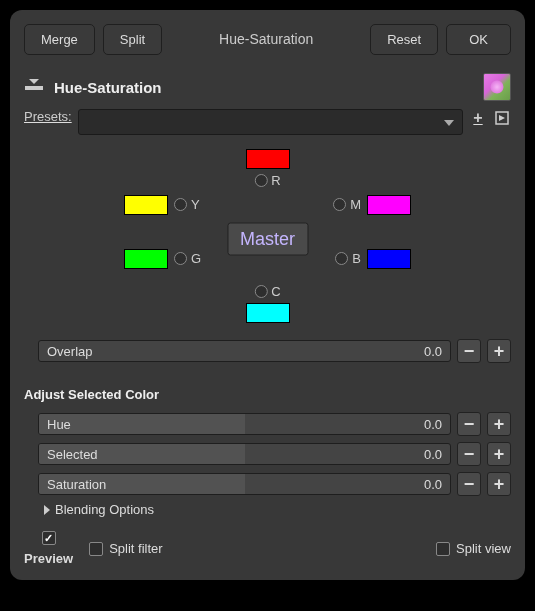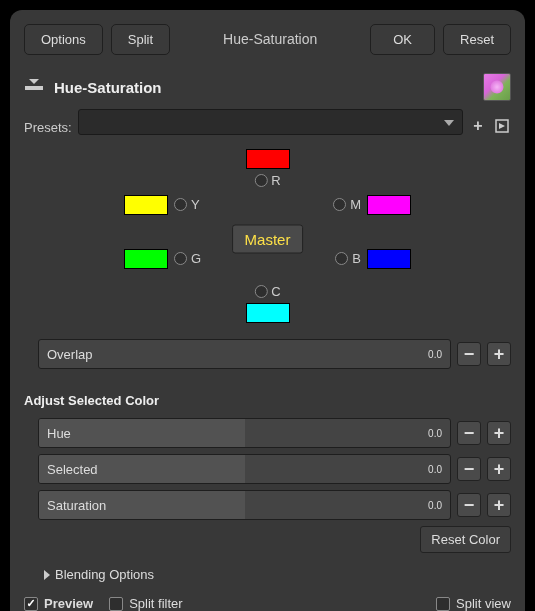--- a/index.html
+++ b/index.html
@@ -9,59 +9,59 @@
 .tbtn { flex: 0 0 auto; background: #3a3a3a; border: 1px solid #1f1f1f; border-radius: 5px; padding: 7px 16px; color: #ddd; font-size: 13px; cursor: pointer; text-align: center; }
 .ttitle { flex: 1; text-align: center; padding: 7px 0; color: #ccc; font-size: 14px; }
 .header { display: flex; align-items: center; gap: 10px; margin-bottom: 8px; }
 .header-icon { width: 20px; height: 16px; display: flex; flex-direction: column; gap: 2px; align-items: center; }
 .header-icon .tri { width: 0; height: 0; border-left: 5px solid transparent; border-right: 5px solid transparent; border-top: 5px solid #ccc; }
 .header-icon .bar { width: 18px; height: 4px; background: #ccc; }
 .header-text h1 { font-size: 15px; font-weight: bold; color: #eee; }
 .header-text .sub { font-size: 11px; color: #999; margin-top: 2px; }
 .thumb { margin-left: auto; width: 28px; height: 28px; background: linear-gradient(135deg, #e77be7 0%, #d766d7 40%, #7fb35a 60%, #6a9d4a 100%); border: 1px solid #555; border-radius: 2px; position: relative; }
 .thumb::after { content: ""; position: absolute; top: 6px; left: 6px; width: 14px; height: 14px; background: radial-gradient(circle, #f5b5f5 0%, #e27fe2 60%, transparent 70%); border-radius: 50%; }
-.presets-row { display: flex; align-items: flex-end; gap: 6px; margin-bottom: 14px; }
+.presets-row { display: flex; align-items: flex-start; gap: 6px; margin-bottom: 14px; text-decoration: underline; }
 .presets-row label { font-size: 13px; color: #ccc; }
 .combo { flex: 1; height: 26px; background: #2b2b2b; border: 1px solid #1a1a1a; border-radius: 3px; position: relative; cursor: pointer; }
 .combo::after { content: ""; position: absolute; right: 8px; top: 10px; width: 0; height: 0; border-left: 5px solid transparent; border-right: 5px solid transparent; border-top: 6px solid #aaa; }
 .iconbtn { width: 18px; height: 18px; display: flex; align-items: center; justify-content: center; color: #ccc; cursor: pointer; font-size: 16px; font-weight: bold; }
 .section-title { font-weight: bold; font-size: 13px; color: #eee; margin-bottom: 10px; }
 .colorwheel { position: relative; height: 180px; margin-bottom: 10px; }
-.master-btn { position: absolute; left: 50%; top: 50%; transform: translate(-50%, -50%); background: #4a4a4a; border: 1px solid #222; border-radius: 3px; padding: 5px 12px; color: #fde047; font-size: 15px; cursor: pointer; }
+.master-btn { position: absolute; left: 50%; top: 50%; transform: translate(-50%, -50%); background: #4a4a4a; border: 1px solid #222; border-radius: 3px; padding: 5px 12px; color: #c4b5fd; font-size: 18px; cursor: pointer; }
 .swatch { position: absolute; width: 44px; height: 20px; border: 1px solid #000; }
 .radio-lbl { position: absolute; display: flex; align-items: center; gap: 4px; font-size: 13px; color: #ccc; }
 .radio { width: 13px; height: 13px; border: 1px solid #888; border-radius: 50%; background: #2e2e2e; cursor: pointer; flex-shrink: 0; }
 .slider-row { display: flex; align-items: center; gap: 6px; margin-bottom: 6px; padding-left: 14px; }
-.slider-box { flex: 1; height: 30px; background: #444; border: 1px solid #1e1e1e; border-radius: 3px; display: flex; align-items: center; padding: 0 8px; justify-content: space-between; position: relative; }
+.slider-box { flex: 1; height: 22px; background: #444; border: 1px solid #1e1e1e; border-radius: 3px; display: flex; align-items: center; padding: 0 8px; justify-content: space-between; position: relative; }
 .slider-box .fill { position: absolute; left: 0; top: 0; bottom: 0; width: 50%; background: #525252; border-radius: 2px 0 0 2px; }
 .slider-box .lbl { position: relative; z-index: 1; color: #ddd; font-size: 13px; }
-.slider-box .val { position: relative; z-index: 1; color: #ddd; font-size: 10px; }
+.slider-box .val { position: relative; z-index: 1; color: #ddd; font-size: 13px; }
 .stepbtn { width: 24px; height: 24px; background: #4a4a4a; border: 1px solid #222; border-radius: 3px; color: #ddd; font-size: 18px; font-weight: bold; display: flex; align-items: center; justify-content: center; cursor: pointer; line-height: 1; }
 .reset-row { display: flex; justify-content: flex-end; margin: 4px 0 14px 0; }
 .reset-btn { background: #3f3f3f; border: 1px solid #222; border-radius: 3px; padding: 5px 10px; color: #ddd; font-size: 13px; cursor: pointer; }
 .blend-row { display: flex; align-items: center; gap: 5px; margin-bottom: 14px; cursor: pointer; margin-left: 20px; }
 .blend-row .caret { width: 0; height: 0; border-top: 5px solid transparent; border-bottom: 5px solid transparent; border-left: 6px solid #ccc; }
 .bottom-row { display: flex; align-items: center; gap: 16px; }
 .chk { width: 14px; height: 14px; border: 1px solid #888; border-radius: 2px; background: #2e2e2e; display: flex; align-items: center; justify-content: center; cursor: pointer; flex-shrink: 0; }
 .chk.checked::after { content: "✓"; color: #fff; font-size: 11px; font-weight: bold; line-height: 1; }
 .chk-group { display: flex; align-items: center; gap: 6px; font-size: 13px; color: #ddd; }
-.chk-group.bold { font-weight: bold; }
+.chk-group.bold { font-weight: bold; flex-direction: column; }
 .spacer { flex: 1; }
 </style>
 </head>
 <body>
 
 <div class="window">
 
   <div class="titlebar">
-    <div class="tbtn">Options</div>
+    <div class="tbtn">Merge</div>
     <div class="tbtn">Split</div>
     <div class="ttitle">Hue-Saturation</div>
+    <div class="tbtn">Reset</div>
     <div class="tbtn" style="padding:7px 22px">OK</div>
-    <div class="tbtn">Reset</div>
   </div>
 
   <div class="header">
     <div class="header-icon">
       <div class="tri"></div>
       <div class="bar"></div>
     </div>
     <div class="header-text">
       <h1>Hue-Saturation</h1>
     </div>
@@ -155,23 +155,20 @@
   <div class="slider-row">
     <div class="slider-box">
       <div class="fill"></div>
       <span class="lbl">Saturation</span>
       <span class="val">0.0</span>
     </div>
     <div class="stepbtn">−</div>
     <div class="stepbtn">+</div>
   </div>
 
-  <div class="reset-row">
-    <button class="reset-btn">Reset Color</button>
-  </div>
 
   <div class="blend-row">
     <div class="caret"></div>
     <span>Blending Options</span>
   </div>
 
   <div class="bottom-row">
     <div class="chk-group bold">
       <div class="chk checked"></div>
       <span>Preview</span>

